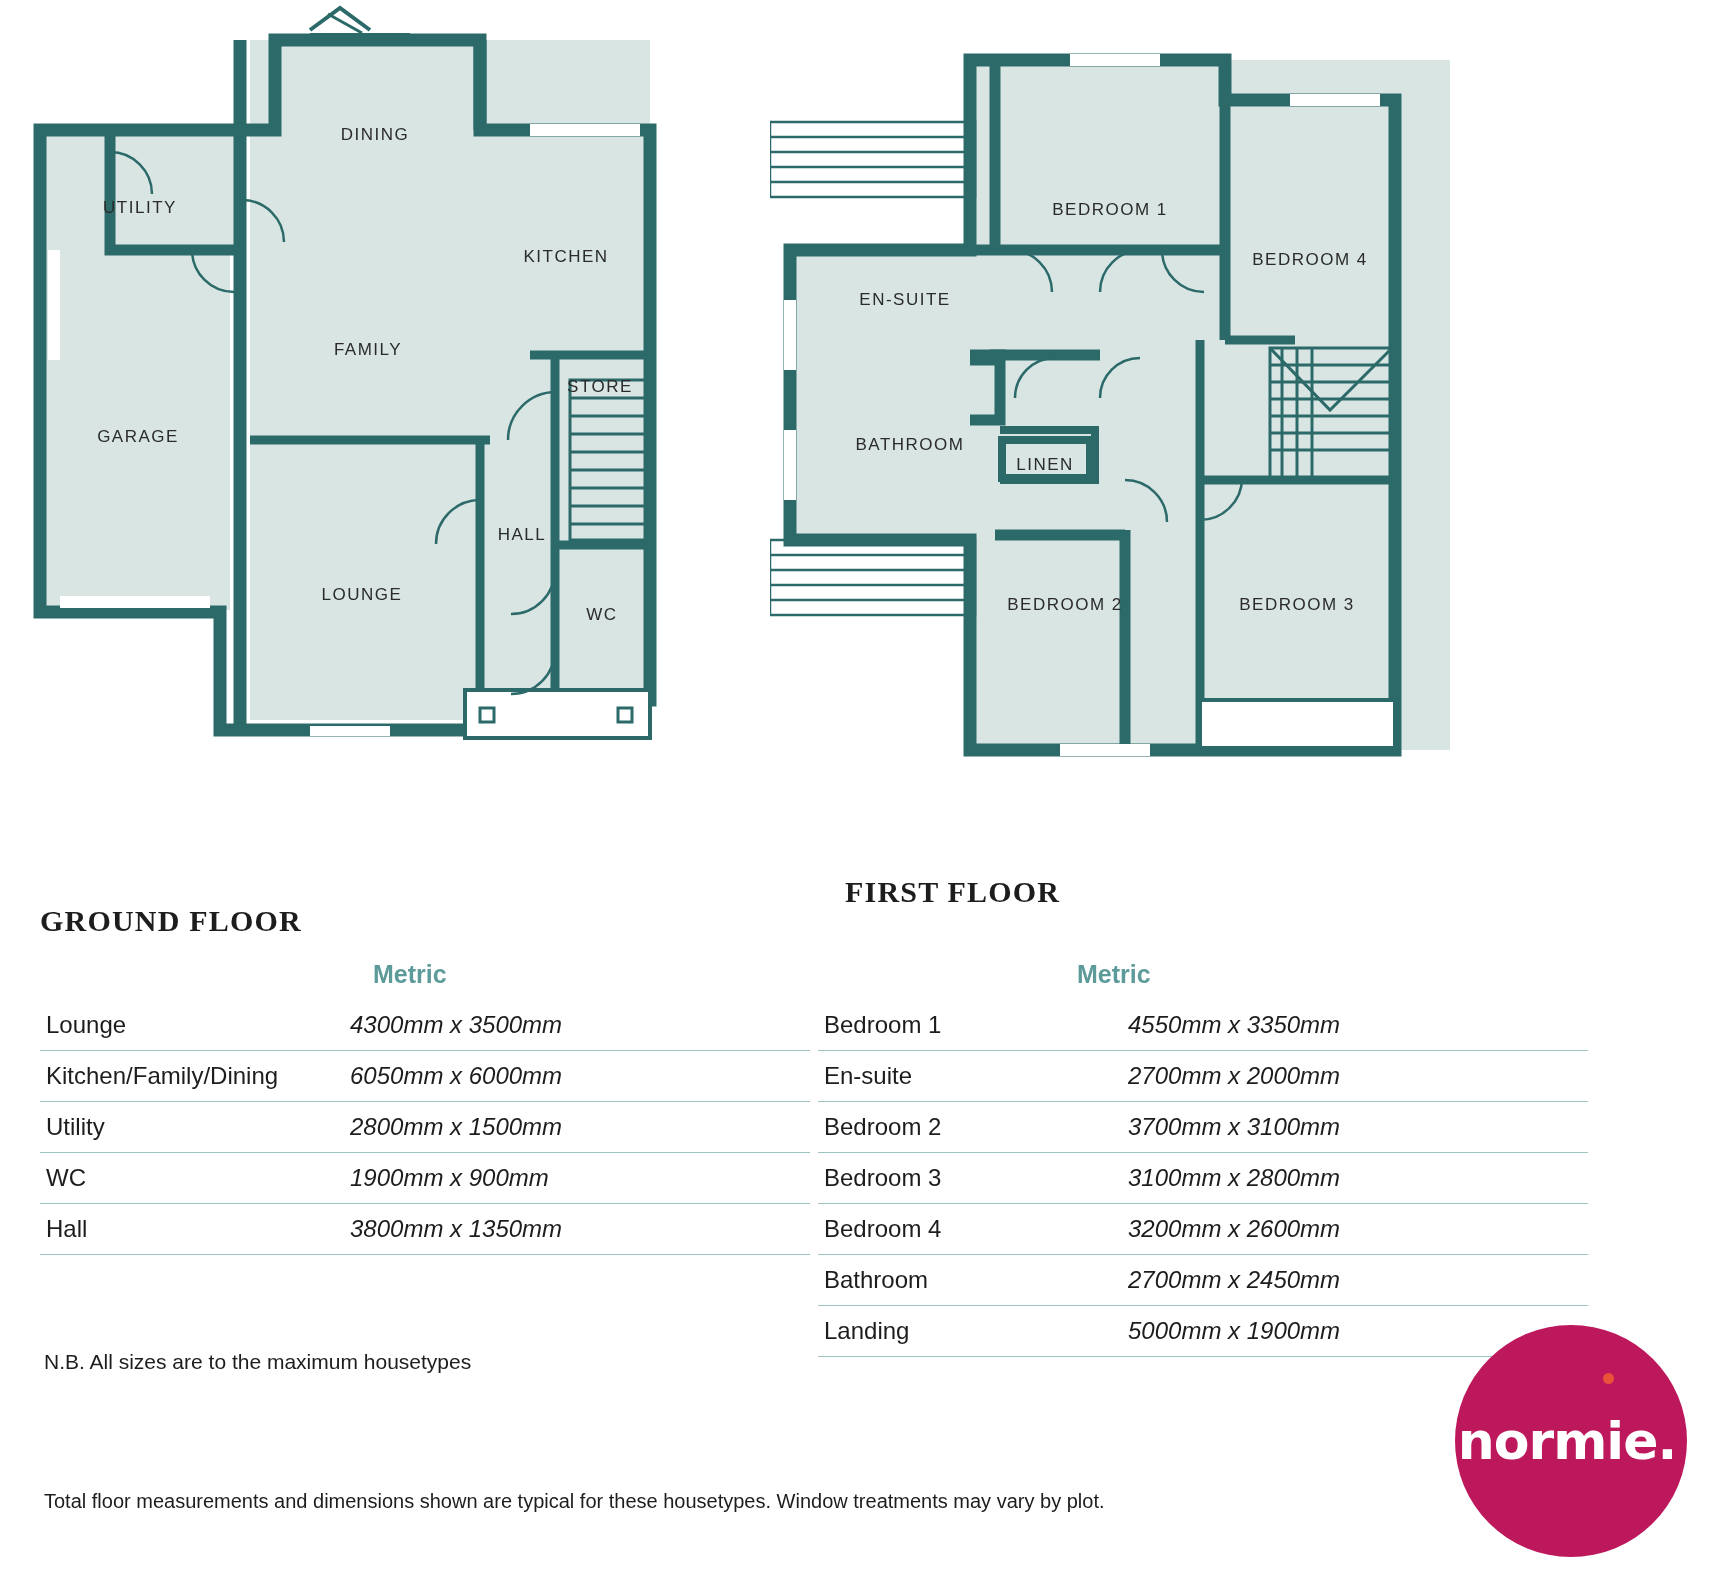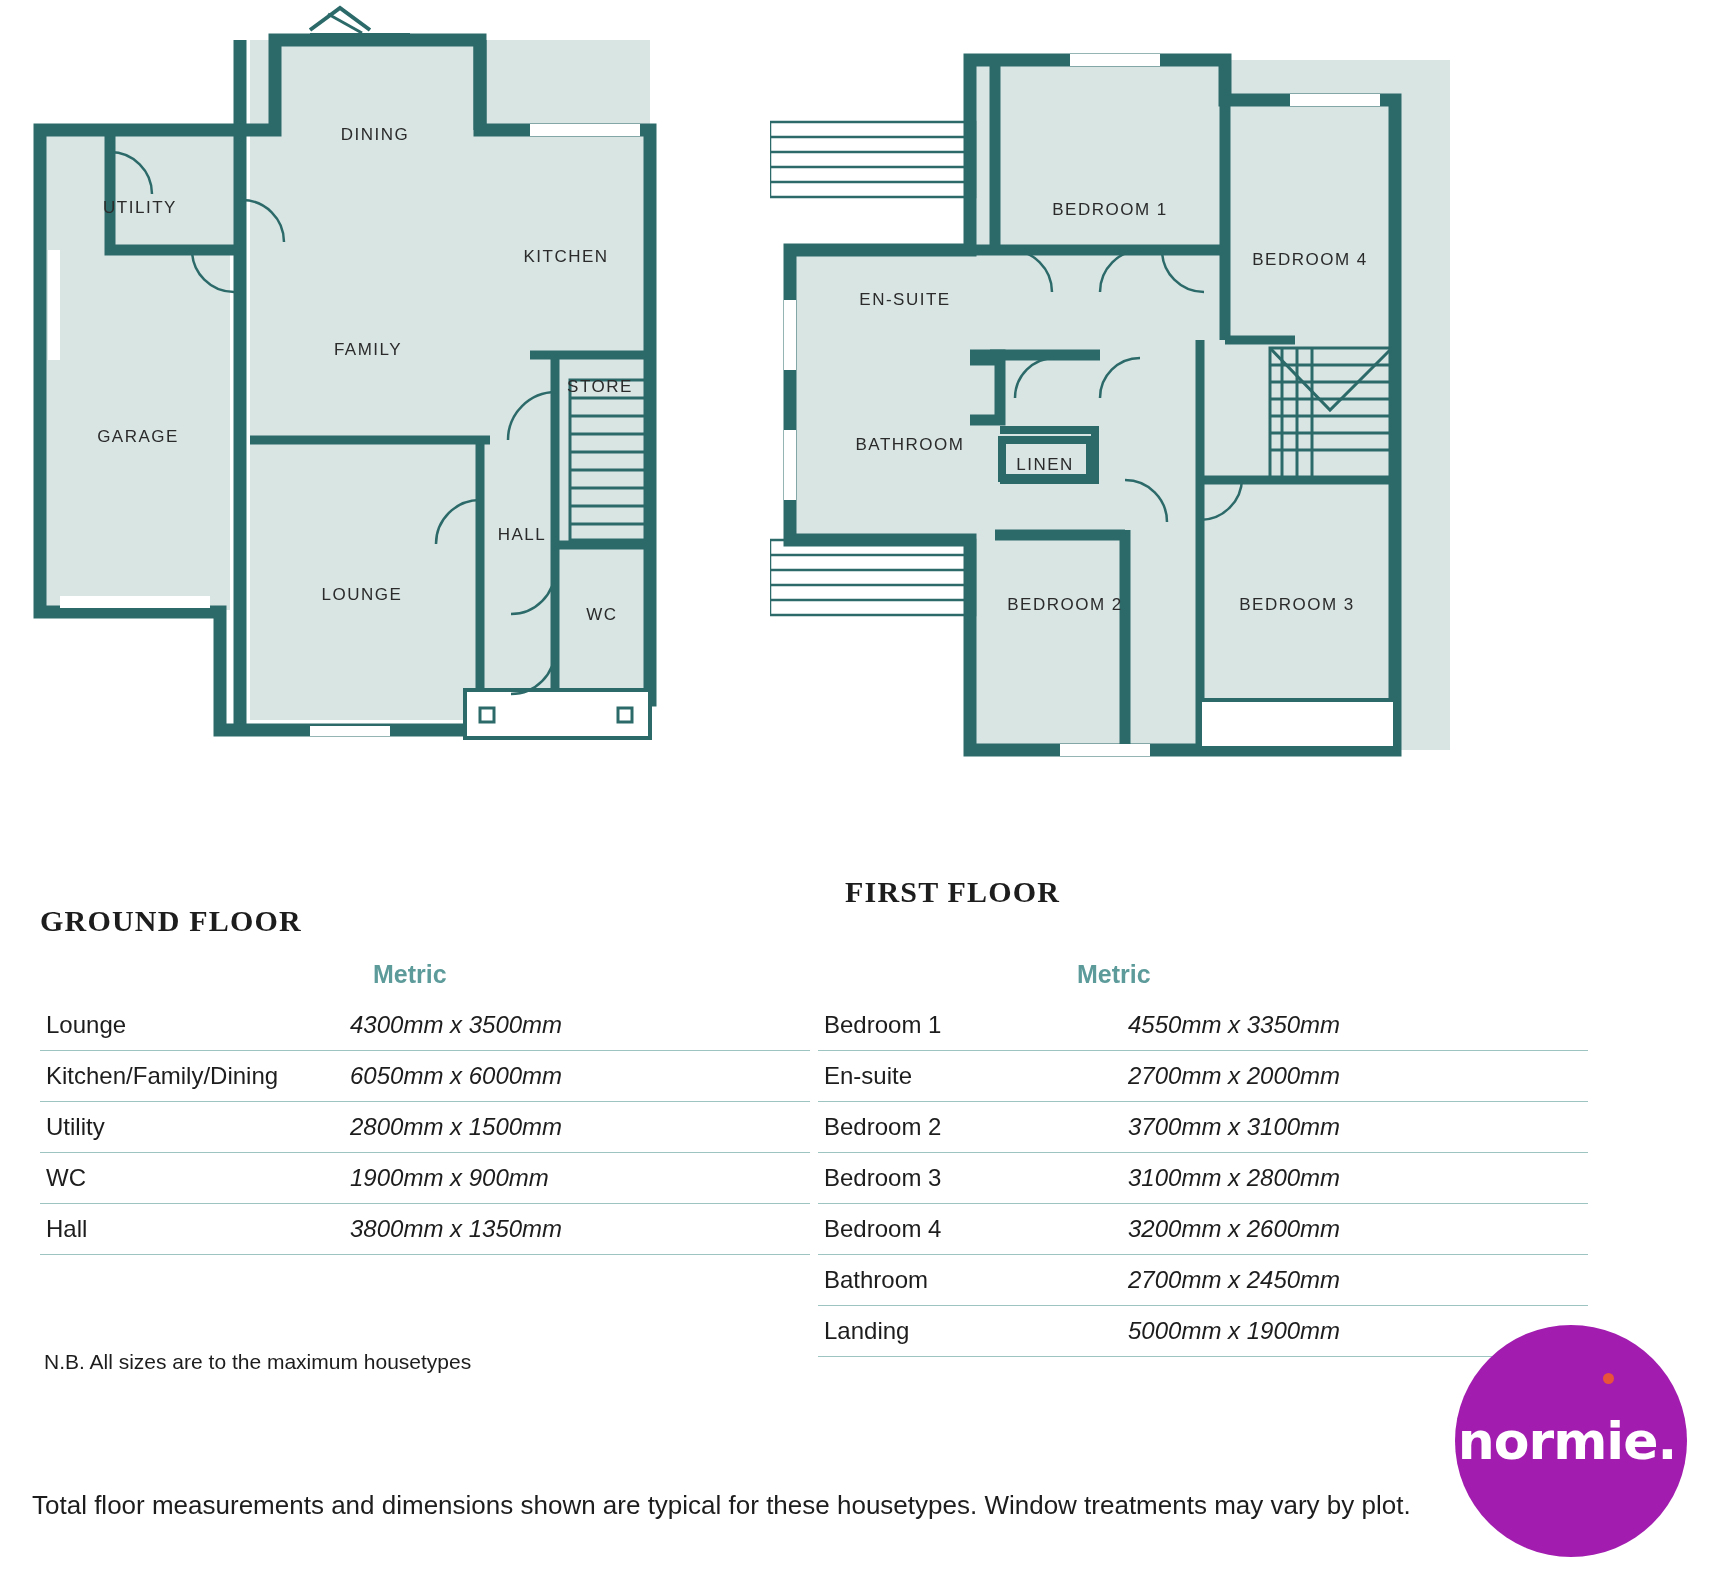--- a/index.html
+++ b/index.html
@@ -65,30 +65,30 @@
 
   #ground-table { left: 40px; top: 1000px; }
   #first-table  { left: 818px; top: 1000px; }
 
   .note {
     position: absolute;
     font-size: 21px;
     color: #1d1d1d;
   }
   #nb-note { left: 44px; top: 1350px; }
-  #footer-note { left: 32px; top: 1490px; font-size: 26px; }
+  #footer-note { left: 44px; top: 1490px; font-size: 20px; }
 
   .logo {
     position: absolute;
     left: 1455px;
     top: 1325px;
     width: 232px;
     height: 232px;
     border-radius: 50%;
-    background: #a21caf;
+    background: #be185d;
     color: #ffffff;
     display: flex;
     align-items: center;
     justify-content: center;
   }
   .logo-text {
     font-family: "DejaVu Sans", sans-serif;
     font-size: 52px;
     font-weight: bold;
     letter-spacing: -1px;

